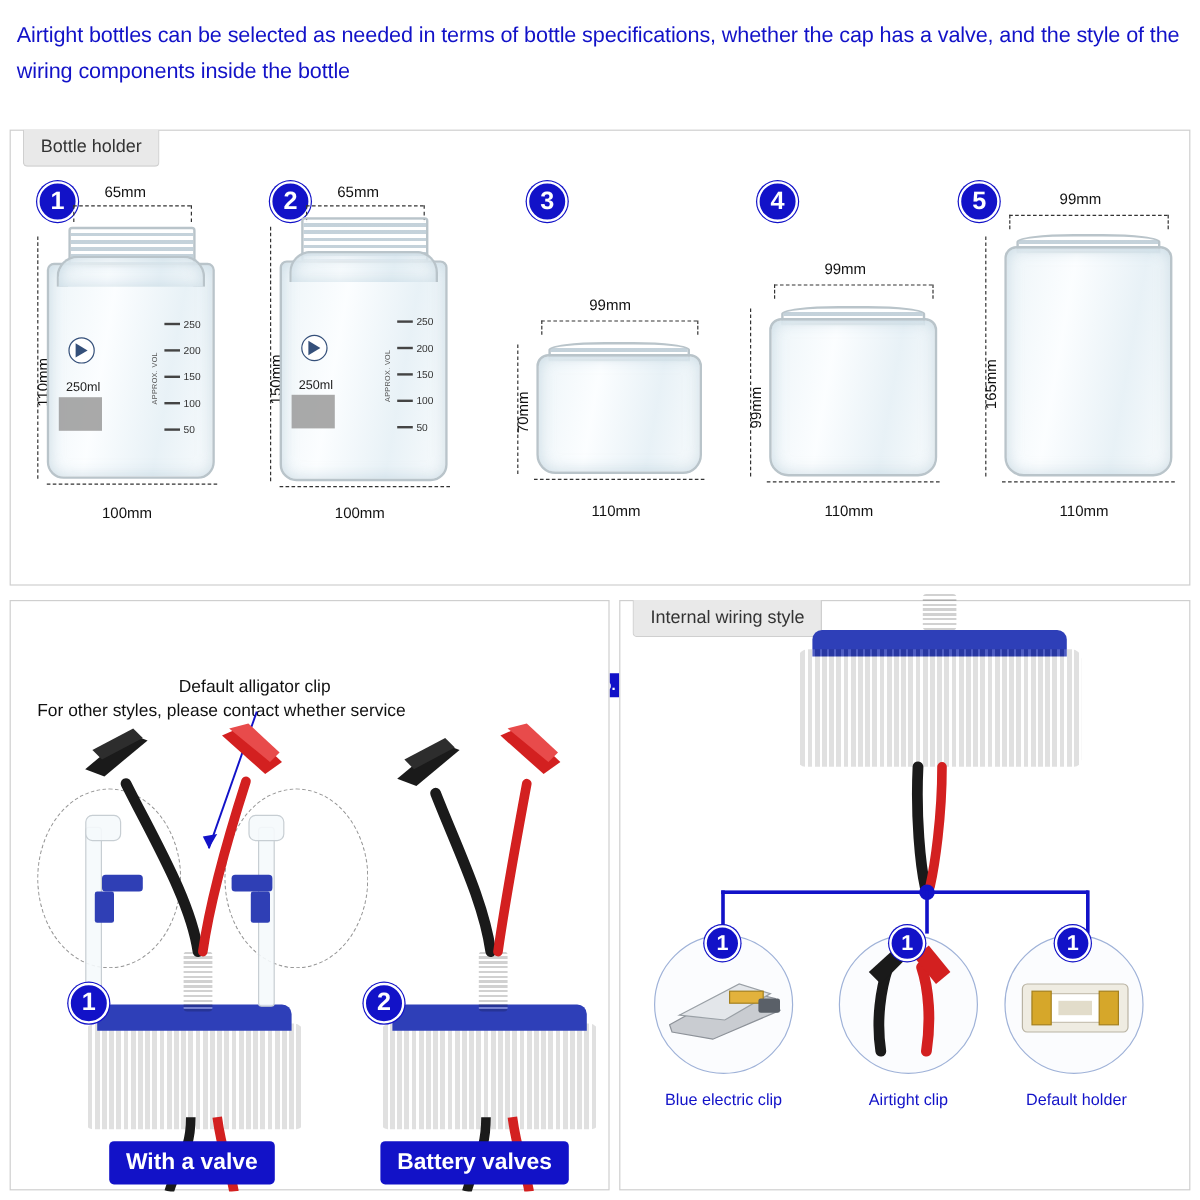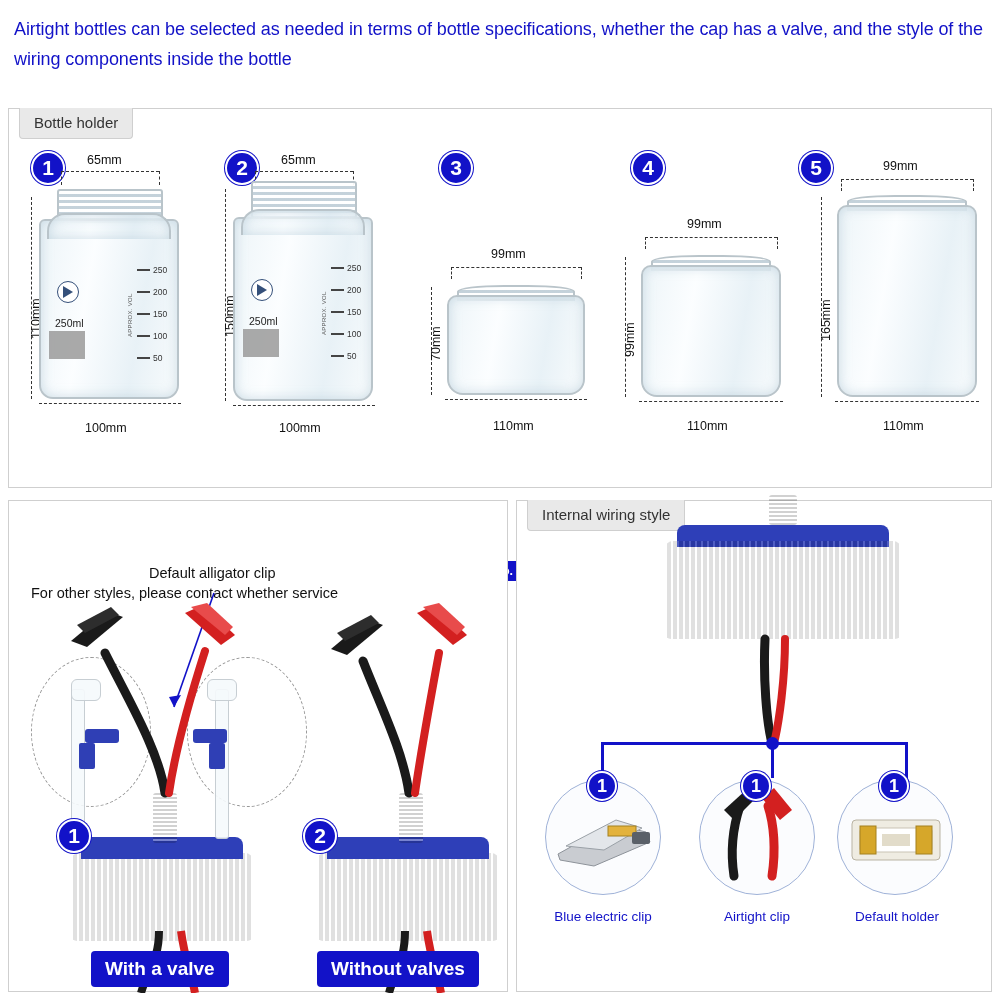--- a/index.html
+++ b/index.html
@@ -446,21 +446,21 @@
         </svg>
     </div>
     <div class="clip-red" style="left:402px; top:100px; width:60px; height:48px;">
       <svg width="60" height="48">
           <polygon points="6,12 24,4 56,34 42,44" fill="#d32020"></polygon>
           <polygon points="12,6 28,2 54,26 46,34" fill="#e84b4b"></polygon>
         </svg>
     </div>
 
     <div class="badge" style="left:294px; top:318px;">2</div>
-    <div class="bottom-label" style="left:308px; top:450px;">Without valves</div>
+    <div class="bottom-label" style="left:308px; top:450px;">Battery valves</div>
   </div>
 </div>
 
 <div class="panel" id="panel-wiring">
   <div class="panel-title">Internal wiring style</div>
 
   <div class="connector" style="left:252px; top:-6px; width:28px; height:30px;"></div>
   <div class="cap-top" style="left:160px; top:24px; width:212px; height:22px;"></div>
   <div class="cap-body" style="left:148px; top:40px; width:236px; height:98px;"></div>
 

